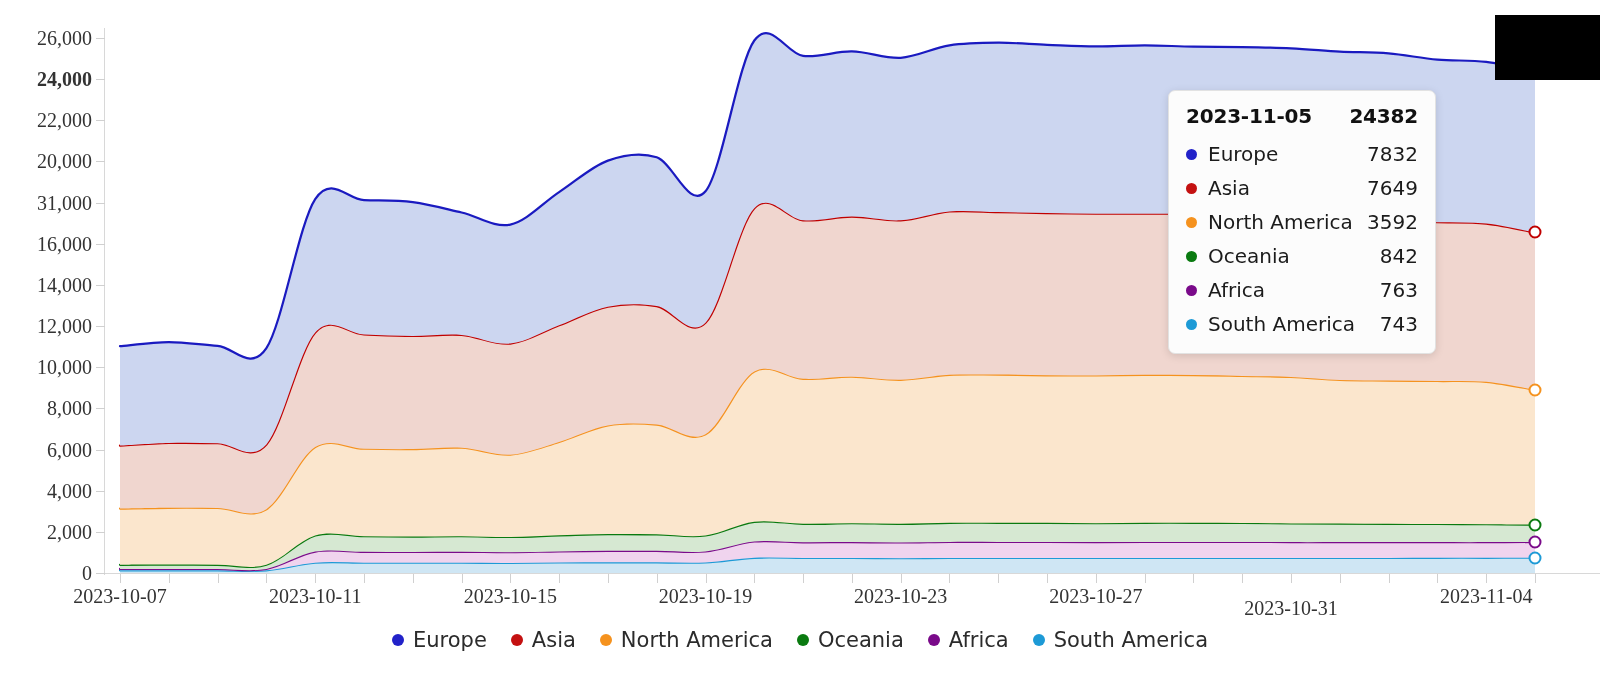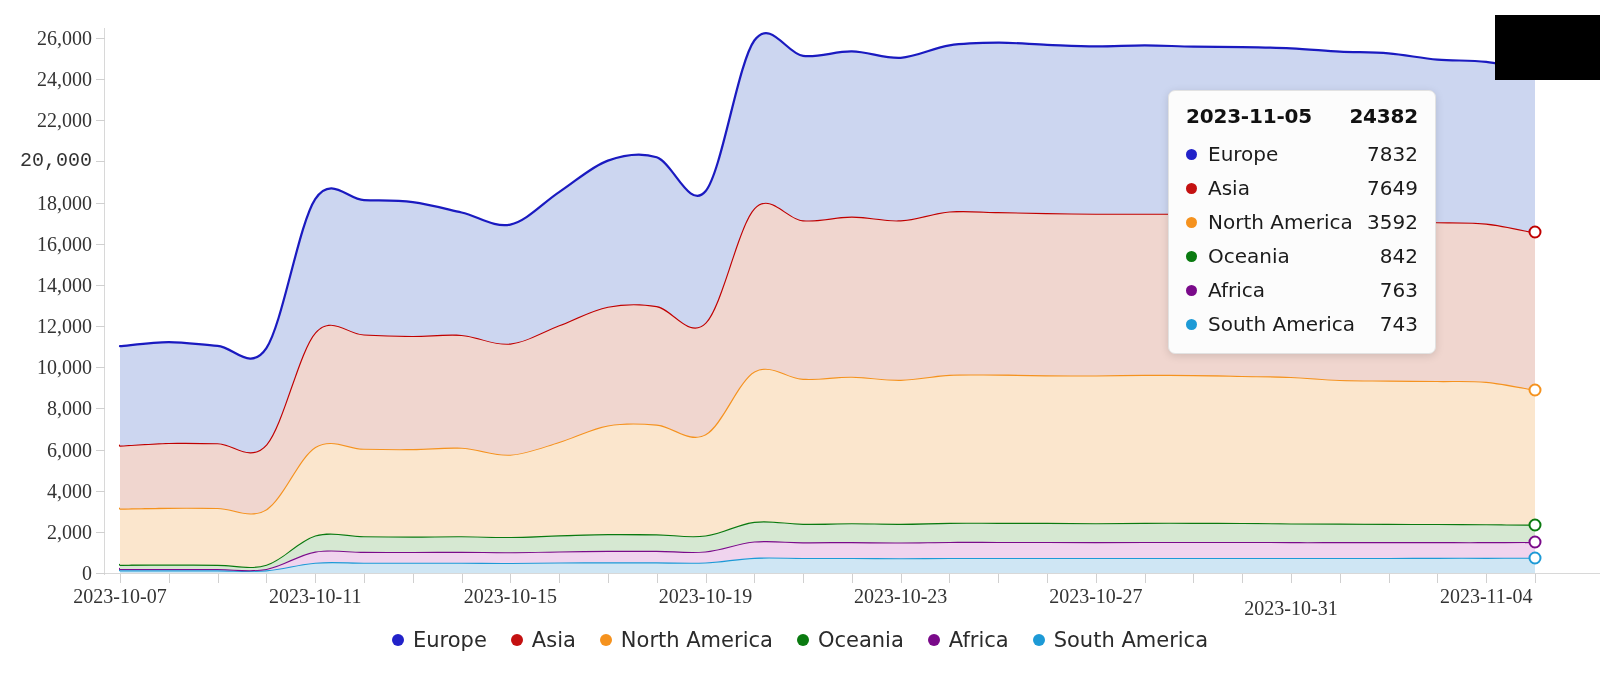--- a/index.html
+++ b/index.html
@@ -115,33 +115,33 @@
       <div class="tick" style="left: 96px; top: 285px; width: 9px; height: 1px;"></div>
       <div class="ylabel-wrap" style="top: 285px;">
         <div class="ylabel" style="top: -10px;">14,000</div>
       </div>
       <div class="tick" style="left: 96px; top: 244px; width: 9px; height: 1px;"></div>
       <div class="ylabel-wrap" style="top: 244px;">
         <div class="ylabel" style="top: -10px;">16,000</div>
       </div>
       <div class="tick" style="left: 96px; top: 203px; width: 9px; height: 1px;"></div>
       <div class="ylabel-wrap" style="top: 203px;">
-        <div class="ylabel" style="top: -10px;">18,000</div>
+        <div class="ylabel" style="top: -10px;">31,000</div>
       </div>
       <div class="tick" style="left: 96px; top: 161px; width: 9px; height: 1px;"></div>
       <div class="ylabel-wrap" style="top: 161px;">
-        <div class="ylabel" style="top: -10px; font-family: Liberation Mono, monospace;">20,000</div>
+        <div class="ylabel" style="top: -10px;">20,000</div>
       </div>
       <div class="tick" style="left: 96px; top: 120px; width: 9px; height: 1px;"></div>
       <div class="ylabel-wrap" style="top: 120px;">
         <div class="ylabel" style="top: -10px;">22,000</div>
       </div>
       <div class="tick" style="left: 96px; top: 79px; width: 9px; height: 1px;"></div>
       <div class="ylabel-wrap" style="top: 79px;">
-        <div class="ylabel" style="top: -10px;">24,000</div>
+        <div class="ylabel" style="top: -10px; font-weight: bold;">24,000</div>
       </div>
       <div class="tick" style="left: 96px; top: 38px; width: 9px; height: 1px;"></div>
       <div class="ylabel-wrap" style="top: 38px;">
         <div class="ylabel" style="top: -10px;">26,000</div>
       </div>
       <div class="tick" style="left: 120px; top: 574px; width: 1px; height: 9px;"></div>
       <div class="tick" style="left: 169px; top: 574px; width: 1px; height: 9px;"></div>
       <div class="tick" style="left: 218px; top: 574px; width: 1px; height: 9px;"></div>
       <div class="tick" style="left: 266px; top: 574px; width: 1px; height: 9px;"></div>
       <div class="tick" style="left: 315px; top: 574px; width: 1px; height: 9px;"></div>

